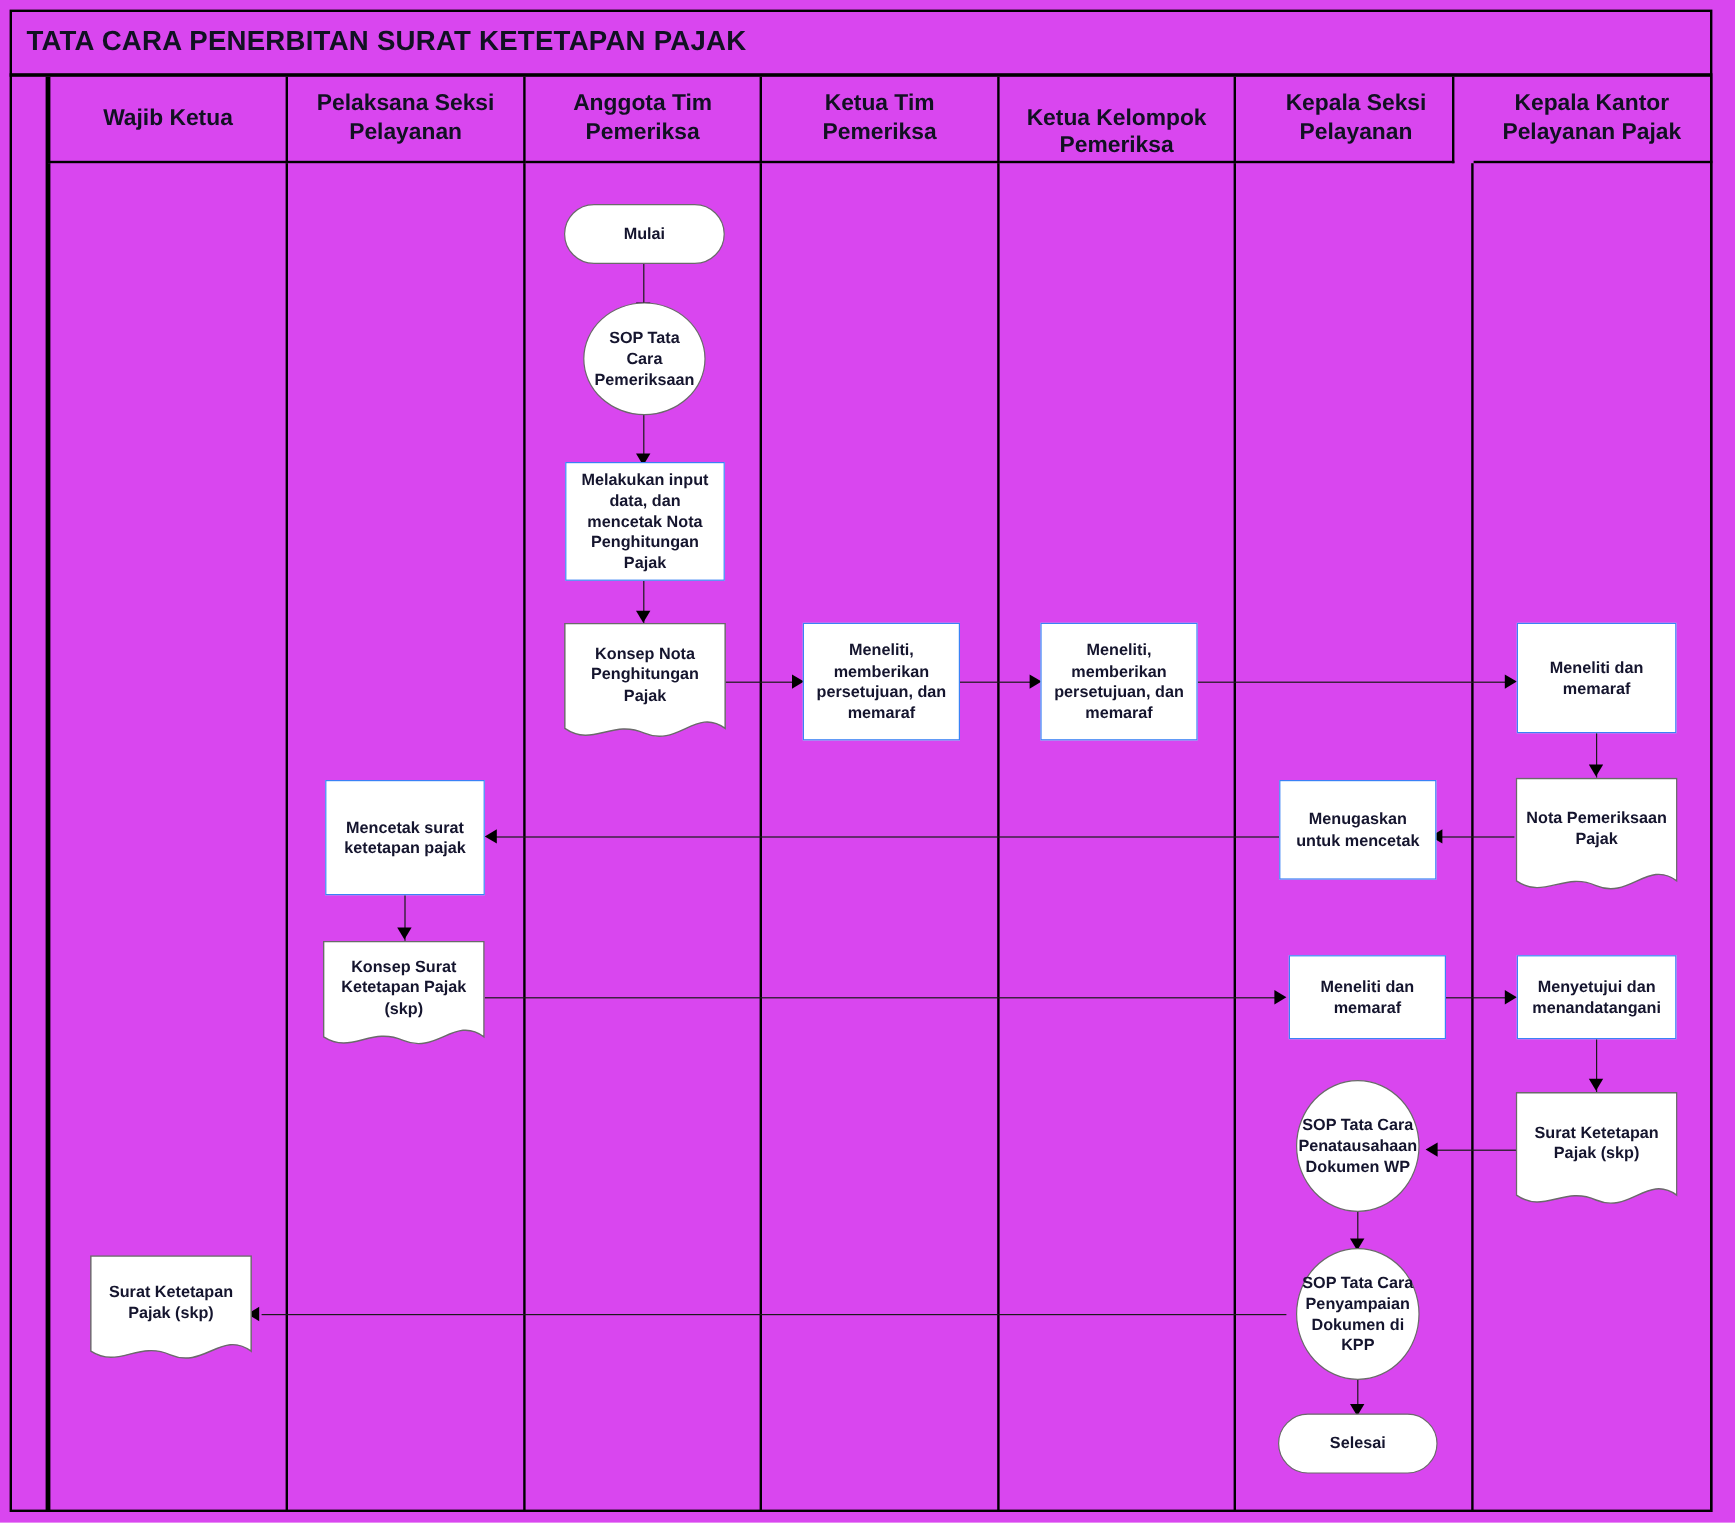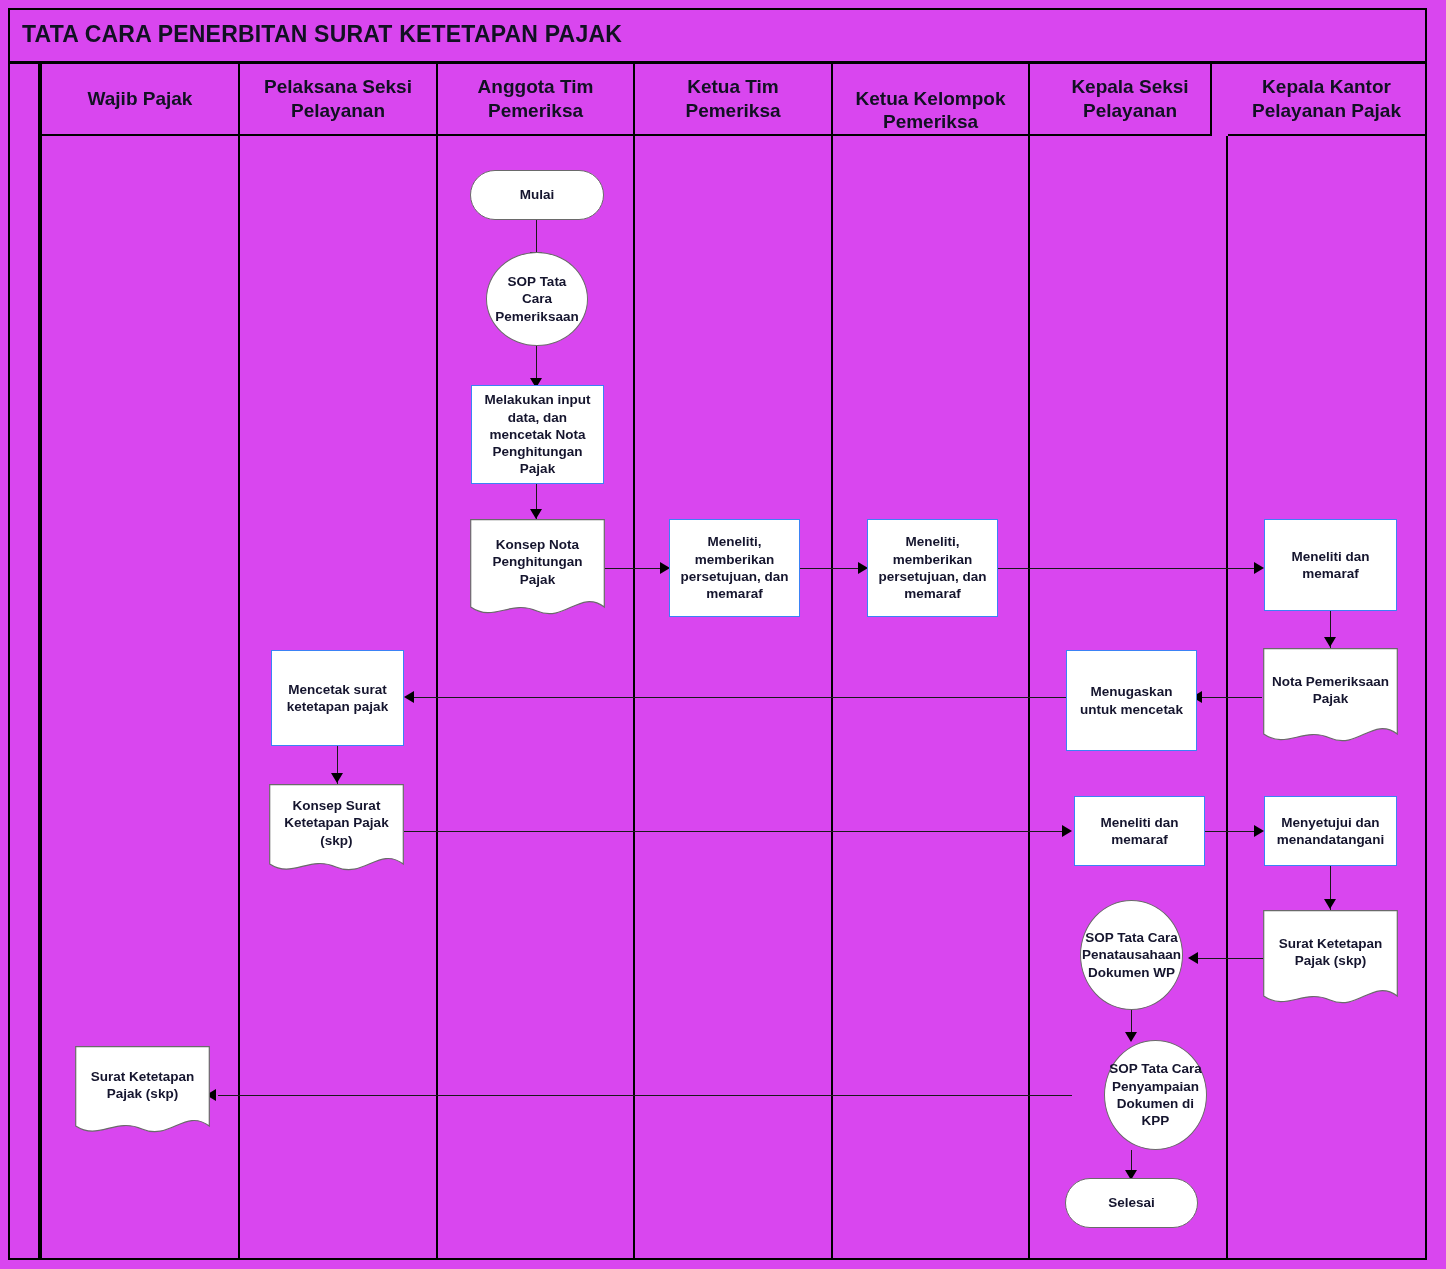--- a/index.html
+++ b/index.html
@@ -172,21 +172,21 @@
 
   <div class="frame"></div>
 
   <div class="title-band">
     <div class="title-text">TATA CARA PENERBITAN SURAT KETETAPAN PAJAK</div>
   </div>
 
   <div class="numcol"></div>
 
   <div class="lane-head first" style="left:40px;  width:200px;">
-      <span>Wajib Pajak</span>
+      <span>Wajib Ketua</span>
     </div>
   <div class="lane-head" style="left:240px; width:198px;text-align:center;">
       <span>Pelaksana Seksi Pelayanan</span>
     </div>
   <div class="lane-head" style="left:438px; width:197px;">
       <span>Anggota Tim Pemeriksa</span>
     </div>
   <div class="lane-head" style="left:635px; width:198px;">
       <span>Ketua Tim Pemeriksa</span>
     </div>
@@ -290,21 +290,21 @@
     <span>Meneliti dan memaraf</span>
   </div>
 
   <div class="node doc" style="left:1263px; top:648px; width:135px; height:100px;">
     <svg class="doc-svg" viewBox="0 0 135 100" preserveAspectRatio="none">
       <path d="M0.7,0.7 L134.3,0.7 L134.3,86 C110,68 95,102 67,90 C40,78 24,102 0.7,86 Z" fill="#ffffff" stroke="#6a6a6a" stroke-width="1.2"></path>
     </svg>
     <div class="doc-label" style="margin-top:-16px;">Nota Pemeriksaan Pajak</div>
   </div>
 
-  <div class="node process" style="left:1066px; top:650px; width:131px; height:101px;">
+  <div class="node process" style="left:1066px; top:650px; width:131px; height:83px;">
     <span>Menugaskan untuk mencetak</span>
   </div>
 
   <div class="node process" style="left:271px; top:650px; width:133px; height:96px;">
     <span>Mencetak surat ketetapan pajak</span>
   </div>
 
   <div class="node doc" style="left:269px; top:784px; width:135px; height:92px;">
     <svg class="doc-svg" viewBox="0 0 135 92" preserveAspectRatio="none">
       <path d="M0.7,0.7 L134.3,0.7 L134.3,80 C110,62 95,95 67,83 C40,71 24,95 0.7,80 Z" fill="#ffffff" stroke="#6a6a6a" stroke-width="1.2"></path>
@@ -313,21 +313,21 @@
   </div>
 
   <div class="node process" style="left:1074px; top:796px; width:131px; height:70px;">
     <span>Meneliti dan memaraf</span>
   </div>
 
   <div class="node offpage" style="left:1080px; top:900px; width:103px; height:110px;">
     <span>SOP Tata Cara Penatausahaan Dokumen WP</span>
   </div>
 
-  <div class="node offpage" style="left:1080px; top:1040px; width:103px; height:110px;margin-left:24px;">
+  <div class="node offpage" style="left:1080px; top:1040px; width:103px; height:110px;">
     <span>SOP Tata Cara Penyampaian Dokumen di KPP</span>
   </div>
 
   <div class="node terminator" style="left:1065px; top:1178px; width:133px; height:50px;">
     <span>Selesai</span>
   </div>
 
   <div class="node process" style="left:1264px; top:796px; width:133px; height:70px;">
     <span>Menyetujui dan menandatangani</span>
   </div>

